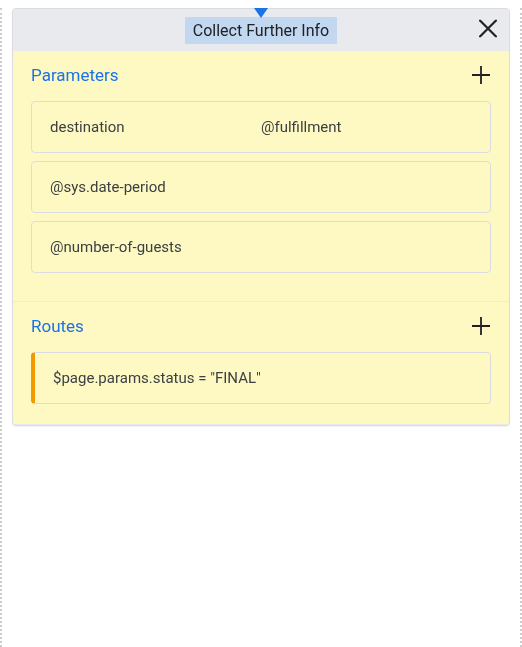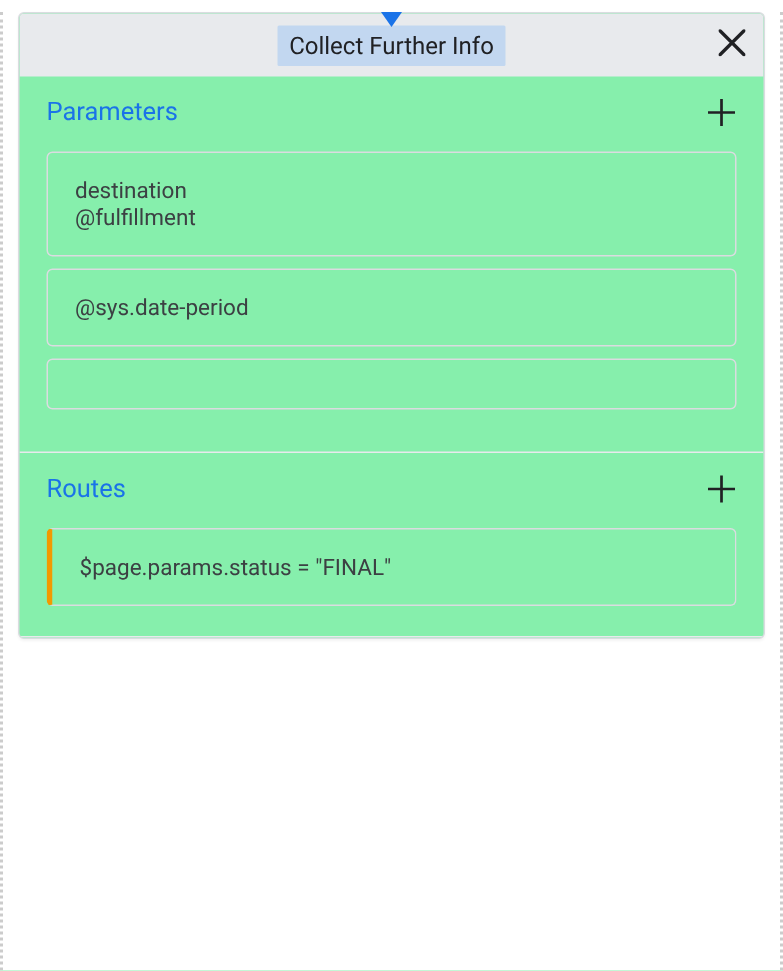--- a/index.html
+++ b/index.html
@@ -27,21 +27,21 @@
       left: 50%;
       transform: translateX(-50%);
       width: 0;
       height: 0;
       border-left: 7px solid transparent;
       border-right: 7px solid transparent;
       border-top: 10px solid #1a73e8;
       z-index: 10;
     }
     .card {
-      background: #86efac;
+      background: #fef9c3;
       border: 1px solid #dadce0;
       border-radius: 4px;
       margin: 8px 10px 0 10px;
       box-shadow: 0 1px 2px rgba(0,0,0,0.05);
       overflow: hidden;
     }
     .header {
       background: #e8eaed;
       display: flex;
       align-items: center;
@@ -104,21 +104,20 @@
       text-overflow: ellipsis;
     }
     .param-row {
       border: 1px solid #dadce0;
       border-radius: 4px;
       display: flex;
       padding: 16px 18px;
       margin-bottom: 8px;
       font-size: 15px;
       color: #3c4043;
-      flex-direction: column;
     }
     .param-name {
       flex: 1;
     }
     .param-entity {
       flex: 1;
     }
     .view-all {
       color: #1a73e8;
       font-size: 15px;
@@ -187,20 +186,21 @@
       </div>
 
       <div class="param-row">
         <span class="param-name">destination</span>
         <span class="param-entity">@fulfillment</span>
       </div>
       <div class="param-row">
         <span class="param-entity">@sys.date-period</span>
       </div>
       <div class="param-row">
+        <span class="param-entity">@number-of-guests</span>
       </div>
 
     </div>
 
     <div class="section section-routes">
       <div class="section-title-row">
         <span class="section-title-link">Routes</span>
         <span class="plus-icon">
           <svg width="20" height="20" viewBox="0 0 20 20">
               <path d="M10 1 L10 19 M1 10 L19 10" stroke="#202124" stroke-width="1.8" fill="none"></path>

